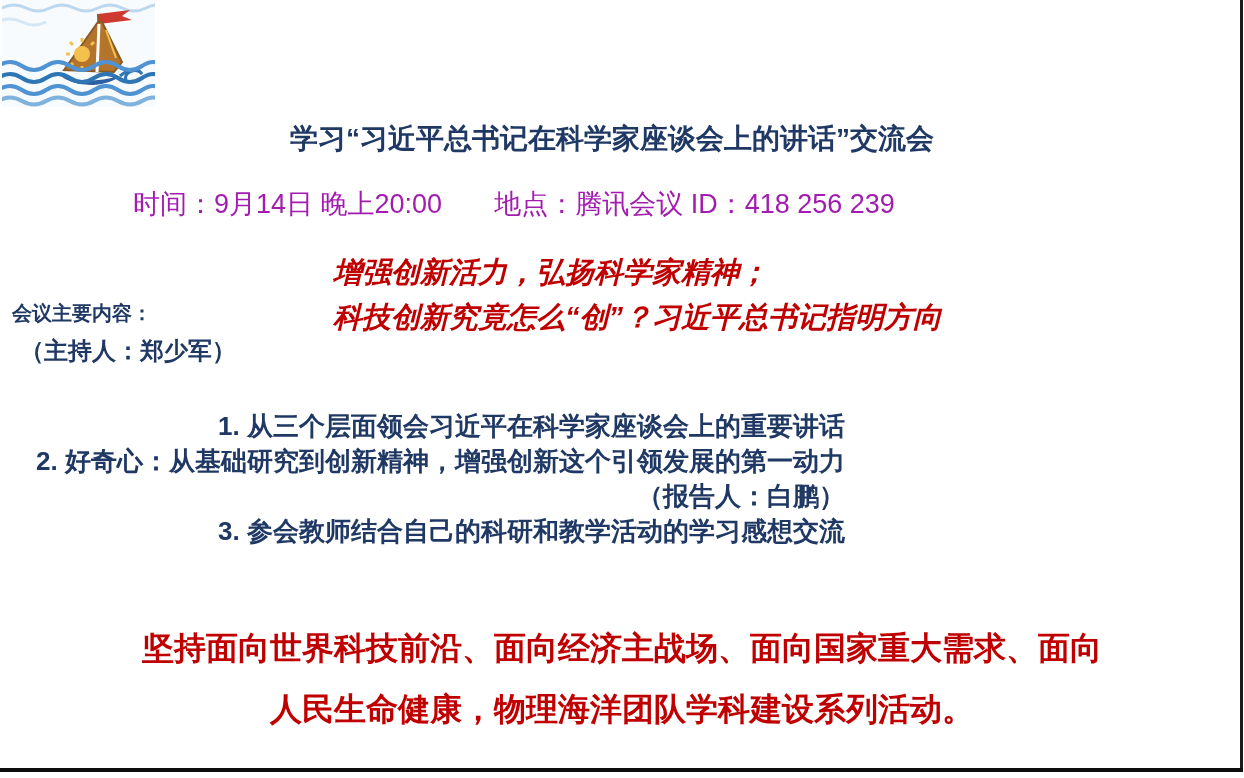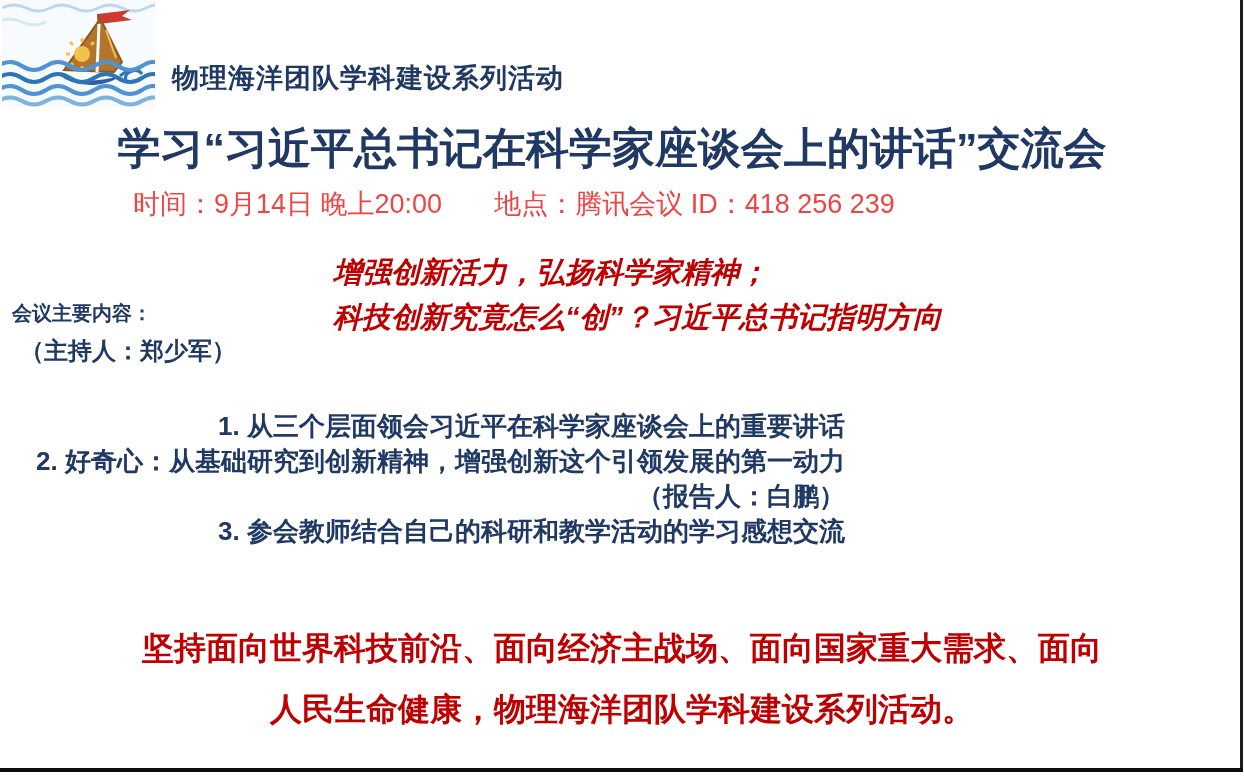--- a/index.html
+++ b/index.html
@@ -28,28 +28,28 @@
   
   .series-title {
     position: absolute; top: 60px; left: 172px;
     font-size: 27px; font-weight: 700; color: #1f3864;
     letter-spacing: 1px; white-space: nowrap;
   }
   
   .main-title {
     position: absolute; top: 120px; left: 0; width: 1224px;
     text-align: center;
-    font-size: 43px; font-weight: 700; color: #1f3864;
+    font-size: 28px; font-weight: 700; color: #1f3864;
     white-space: nowrap; letter-spacing: 0px;
   }
   
   .meta-row {
     position: absolute; top: 186px; left: 133px;
     display: flex; gap: 52px;
-    font-size: 27px; font-weight: 400; color: #ef4444;
+    font-size: 27px; font-weight: 400; color: #a21caf;
     white-space: nowrap;
   }
   
   .slogan {
     position: absolute; top: 250px; left: 333px;
     font-size: 29px; font-weight: 700; font-style: italic;
     color: #c00000; line-height: 45px; white-space: nowrap;
   }
   
   .agenda-heading {
@@ -101,21 +101,20 @@
 
       <path d="M118,76 q14,-12 22,-2 q-4,-6 -12,-2 q-6,3 -4,8" fill="none" stroke="#2e75b6" stroke-width="3"></path>
 
       <path d="M-4,66 Q8,58 20,66 T44,66 T68,66 T92,66 T116,66 T140,66 T160,66" fill="none" stroke="#4f93d2" stroke-width="4"></path>
       <path d="M-4,78 Q8,70 20,78 T44,78 T68,78 T92,78 T116,78 T140,78 T160,78" fill="none" stroke="#2e75b6" stroke-width="4"></path>
       <path d="M-4,90 Q8,82 20,90 T44,90 T68,90 T92,90 T116,90 T140,90 T160,90" fill="none" stroke="#4f93d2" stroke-width="4"></path>
       <path d="M-4,101 Q8,94 20,101 T44,101 T68,101 T92,101 T116,101 T140,101 T160,101" fill="none" stroke="#7fb2dd" stroke-width="4"></path>
     </svg>
   </div>
 
-  <div class="series-title">物理海洋团队学科建设系列活动</div>
 
   <div class="main-title">学习“习近平总书记在科学家座谈会上的讲话”交流会</div>
 
   <div class="meta-row">
     <span>时间：9月14日 晚上20:00</span>
     <span>地点：腾讯会议 ID：418 256 239</span>
   </div>
 
   <div class="slogan">
     <div>增强创新活力，弘扬科学家精神；</div>

